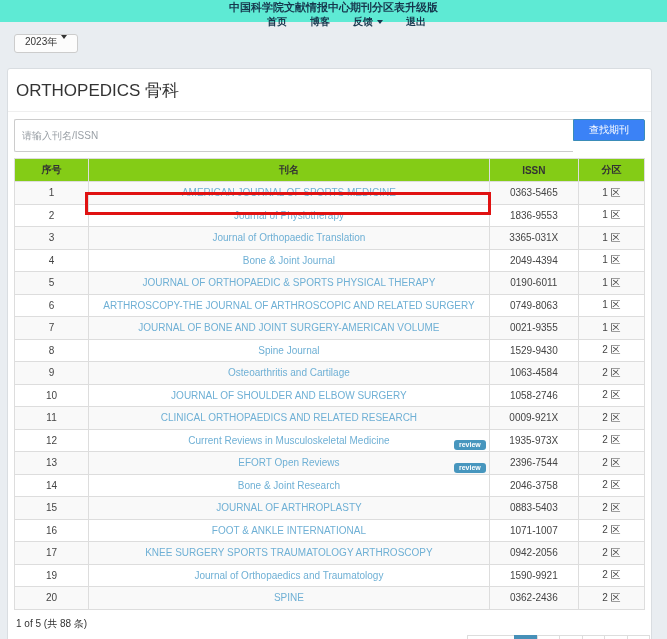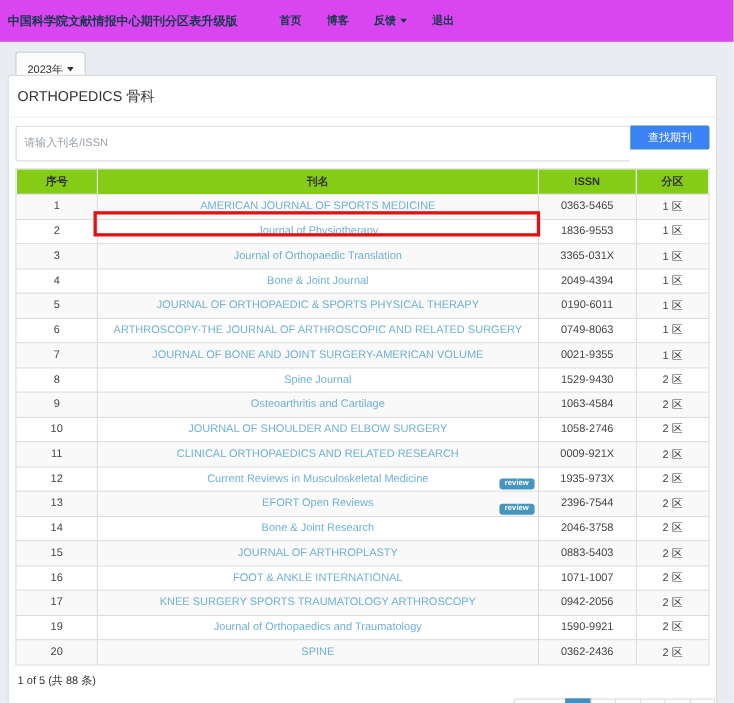--- a/index.html
+++ b/index.html
@@ -6,25 +6,26 @@
   html, body { width: 667px; height: 639px; }
   body {
     position: relative;
     overflow: hidden;
     background: #e9edf1;
     font-family: "Liberation Sans", sans-serif;
     color: #333;
   }
   
   .navbar {
-    height: 38px;
-    background: #d946ef;
+    height: 22px;
+    background: #5eead4;
     display: flex;
     align-items: center;
     padding: 0 7px;
+    flex-direction: column;
   }
   .brand {
     font-size: 11px;
     font-weight: bold;
     color: #16374d;
     text-decoration: none;
     white-space: nowrap;
   }
   .nav-links { display: flex; margin-left: 27px; }
   .nav-link {
@@ -43,22 +44,21 @@
     border-left: 3px solid transparent;
     border-right: 3px solid transparent;
     border-top: 4px solid #16374d;
     margin-left: 4px;
     vertical-align: middle;
   }
   
   .toolbar { padding: 9px 0 0 14px; height: 46px; }
   .year-btn {
     display: inline-flex;
-    align-items: center;
-    height: 32px;
+    height: 19px;
     padding: 0 10px;
     background: #fcfcfc;
     border: 1px solid #ccc;
     border-radius: 3px;
     font-size: 10px;
     color: #333;
     cursor: pointer;
     font-family: "Liberation Sans", sans-serif;
   }
   .year-btn .caret { border-top-color: #333; }
@@ -68,21 +68,21 @@
     left: 7px; top: 68px;
     width: 645px;
     min-height: 600px;
     background: #fff;
     border: 1px solid #d9dde1;
     border-radius: 3px;
   }
   .panel-heading {
     padding: 10px 8px 9px;
     border-bottom: 1px solid #efefef;
-    font-size: 13px;
+    font-size: 17px;
     color: #333;
   }
   .panel-body { padding: 6px 6px 10px; }
   
   .search-group { display: flex; margin: 1px 0 6px; }
   .search-input {
     flex: 1;
     height: 33px;
     border: 1px solid #ccc;
     border-right: none;

